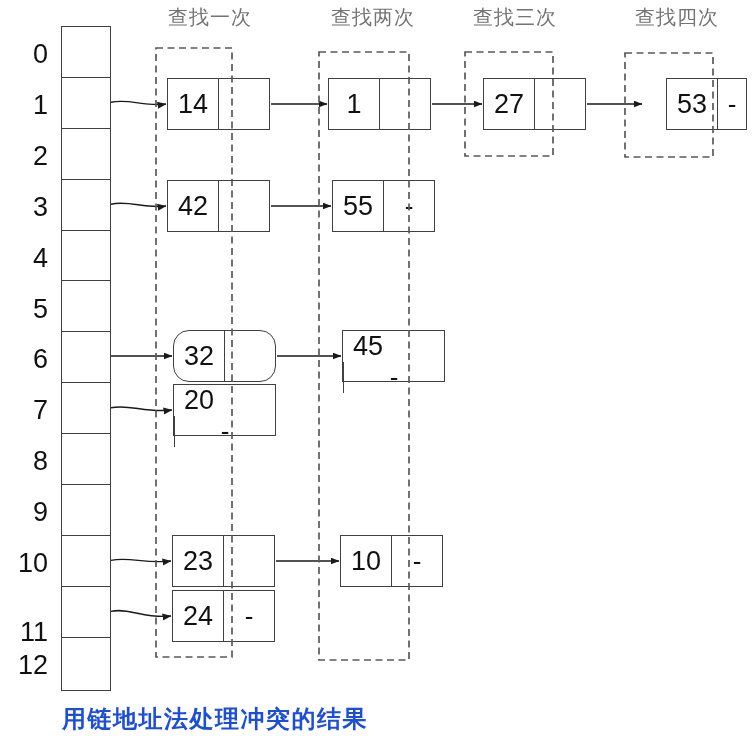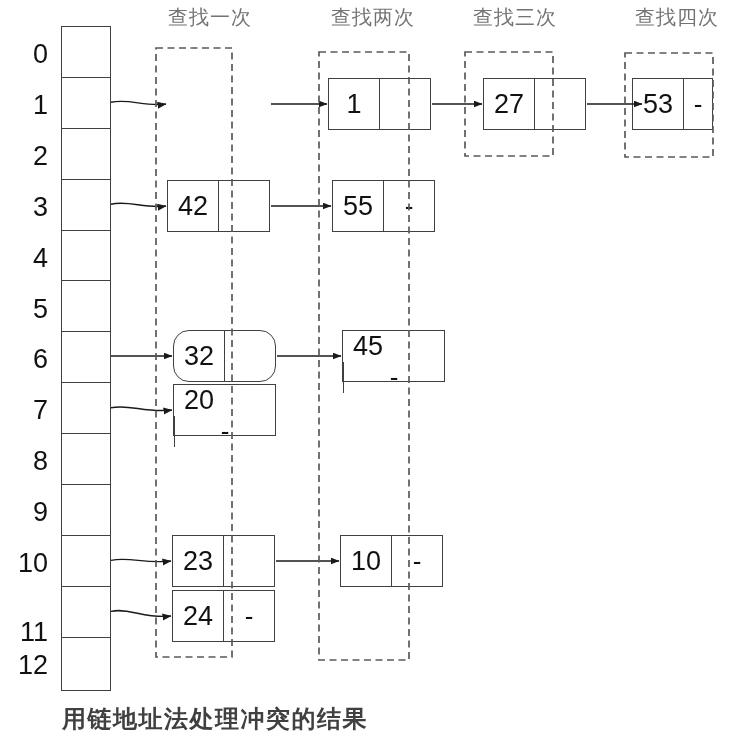--- a/index.html
+++ b/index.html
@@ -12,21 +12,21 @@
                 color:#737373; white-space:nowrap; letter-spacing:1px; }
   .array-box  { position:absolute; border:1.7px solid #404040; background:#fff; }
   .array-cell { width:100%; border-bottom:1.6px solid #404040; }
   .array-cell:last-child { border-bottom:none; }
   .idx-label  { position:absolute; text-align:right; font-size:27px; color:#111; }
   .node { position:absolute; display:flex; border:1.6px solid #404040; background:#fff; }
   .node-value   { width:50px; display:flex; align-items:center; justify-content:center;
                   font-size:27px; color:#111; }
   .node-pointer { flex:1; border-left:1.6px solid #404040; display:flex; align-items:center;
                   justify-content:center; font-size:26px; color:#111; }
-  .caption { position:absolute; font-size:24px; font-weight:600; color:#404040; letter-spacing:1.5px;
+  .caption { position:absolute; font-size:24px; font-weight:600; color:#1d4ed8; letter-spacing:1.5px;
              white-space:nowrap; }
 </style>
 </head>
 <body>
 
 <div class="canvas">
   <div id="layer">
     <div class="caption" style="left:62px; top:703px;">用链地址法处理冲突的结果</div>
   <div class="col-header" style="left: 210px; top: 6px;">查找一次</div>
       <div class="col-header" style="left: 373px; top: 6px;">查找两次</div>
@@ -53,29 +53,33 @@
       <div class="idx-label" style="left: 2px; width: 46px; top: 178.7px; height: 50.9px; line-height: 56.9px;">3</div>
       <div class="idx-label" style="left: 2px; width: 46px; top: 229.6px; height: 50.9px; line-height: 56.9px;">4</div>
       <div class="idx-label" style="left: 2px; width: 46px; top: 280.5px; height: 50.9px; line-height: 56.9px;">5</div>
       <div class="idx-label" style="left: 2px; width: 46px; top: 331.4px; height: 50.9px; line-height: 56.9px;">6</div>
       <div class="idx-label" style="left: 2px; width: 46px; top: 382.3px; height: 50.9px; line-height: 56.9px;">7</div>
       <div class="idx-label" style="left: 2px; width: 46px; top: 433.2px; height: 50.9px; line-height: 56.9px;">8</div>
       <div class="idx-label" style="left: 2px; width: 46px; top: 484.1px; height: 50.9px; line-height: 56.9px;">9</div>
       <div class="idx-label" style="left: 2px; width: 46px; top: 535px; height: 50.9px; line-height: 56.9px;">10</div>
       <div class="idx-label" style="left: 2px; width: 46px; top: 604px; height: 50.9px; line-height: 56.9px;">11</div>
       <div class="idx-label" style="left: 2px; width: 46px; top: 636.8px; height: 50.9px; line-height: 56.9px;">12</div>
+      <div class="node" style="left: 167px; top: 78px; width: 103px; height: 52px;">
+        <div class="node-value">14</div>
+        <div class="node-pointer"></div>
+      </div>
       <div class="node" style="left: 328px; top: 78px; width: 103px; height: 52px;">
         <div class="node-value">1</div>
         <div class="node-pointer"></div>
       </div>
       <div class="node" style="left: 483px; top: 78px; width: 103px; height: 52px;">
         <div class="node-value">27</div>
         <div class="node-pointer"></div>
       </div>
-      <div class="node" style="left: 632px; top: 78px; width: 81px; height: 52px;">
+      <div class="node" style="left: 666px; top: 78px; width: 81px; height: 52px;">
         <div class="node-value">53</div>
         <div class="node-pointer">-</div>
       </div>
       <div class="node" style="left: 167px; top: 180px; width: 103px; height: 52px;">
         <div class="node-value">42</div>
         <div class="node-pointer"></div>
       </div>
       <div class="node" style="left: 332px; top: 180px; width: 103px; height: 52px;">
         <div class="node-value">55</div>
         <div class="node-pointer">-</div>

